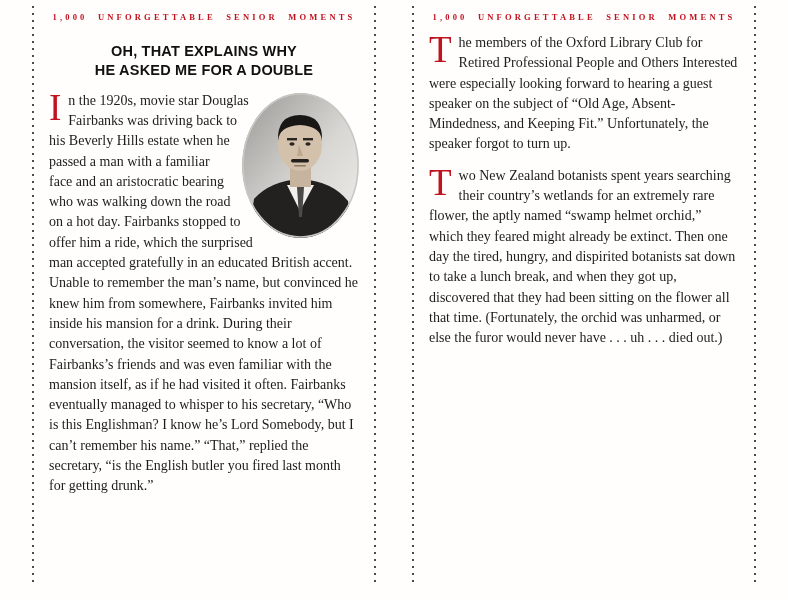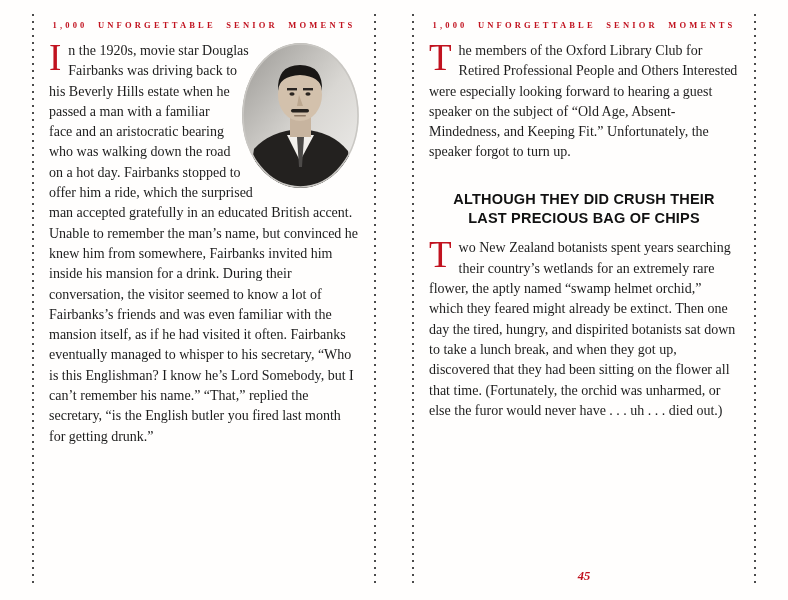--- a/index.html
+++ b/index.html
@@ -1,20 +1,20 @@
 <!DOCTYPE html>
 <html><head>
 <meta charset="utf-8">
 <style>
   html,body{margin:0;padding:0;background:#ffffff;}
   .spread{
     width:788px;height:600px;box-sizing:border-box;
     background:#fffefd;
     display:flex;justify-content:space-between;gap:36px;
-    padding:14px 32px 14px 32px;overflow:hidden;
+    padding:6px 32px 14px 32px;overflow:hidden;
     font-family:"Liberation Serif", serif;
   }
   .page{
     position:relative;flex:1 1 0;box-sizing:border-box;
     padding:4px 17px 2px 17px;
     display:flex;flex-direction:column;
   }
   
   .page::before,.page::after{
     content:"";position:absolute;top:0;bottom:0;width:2px;
@@ -60,20 +60,22 @@
 </style>
 </head>
 <body>
 
 <div class="spread">
 
   <div class="page">
     <div class="running-head">1,000 UNFORGETTABLE SENIOR MOMENTS</div>
 
     <div class="story story-1">
+      <h2 class="heading">OH, THAT EXPLAINS WHY
+HE ASKED ME FOR A DOUBLE</h2>
       <p class="body-text">
         <span class="photo">
           <svg viewBox="0 0 117 145" xmlns="http://www.w3.org/2000/svg">
             <defs>
               <clipPath id="ovalClip">
                   <ellipse cx="58.5" cy="72.5" rx="58.5" ry="72.5"></ellipse>
                 </clipPath>
               <linearGradient id="bgGrad" x1="0" y1="0" x2="1" y2="1">
                 <stop offset="0" stop-color="#9a9894"></stop>
                 <stop offset="0.55" stop-color="#d9d7d3"></stop>
@@ -120,23 +122,20 @@
   <div class="page">
     <div class="running-head">1,000 UNFORGETTABLE SENIOR MOMENTS</div>
 
     <div class="story story-1">
       <p class="body-text">
         <span class="dropcap">T</span><span>he members of the Oxford Library Club for Retired Professional People and Others Interested were especially looking forward to hearing a guest speaker on the subject of “Old Age, Absent-Mindedness, and Keeping Fit.” Unfortunately, the speaker forgot to turn up.</span>
       </p>
     </div>
 
     <div class="story story-2">
-      <h2 class="heading">ALTHOUGH THEY DID CRUSH THEIR
-LAST PRECIOUS BAG OF CHIPS</h2>
       <p class="body-text">
         <span class="dropcap">T</span><span>wo New Zealand botanists spent years searching their country’s wetlands for an extremely rare flower, the aptly named “swamp helmet orchid,” which they feared might already be extinct. Then one day the tired, hungry, and dispirited botanists sat down to take a lunch break, and when they got up, discovered that they had been sitting on the flower all that time. (Fortunately, the orchid was unharmed, or else the furor would never have . . . uh . . . died out.)</span>
       </p>
     </div>
 
-    <div class="page-number">45</div>
   </div>
 
 </div>
 
 </body></html>

